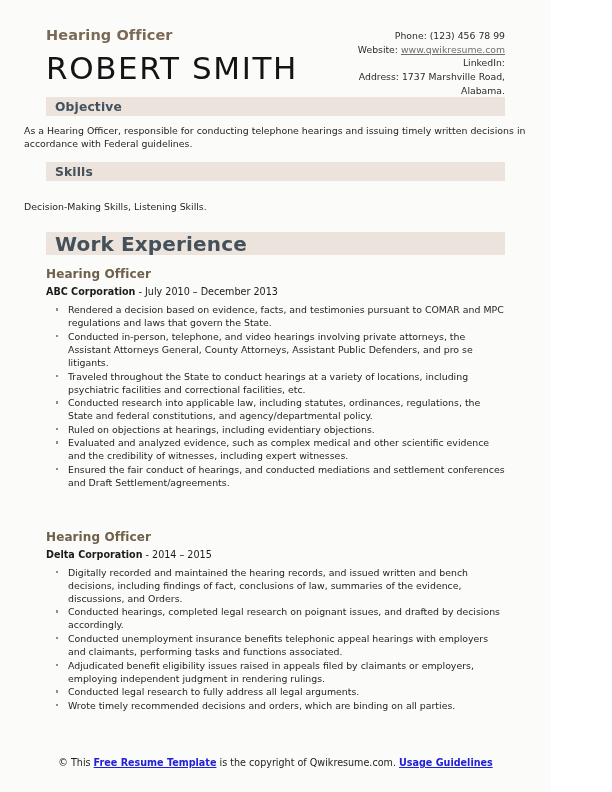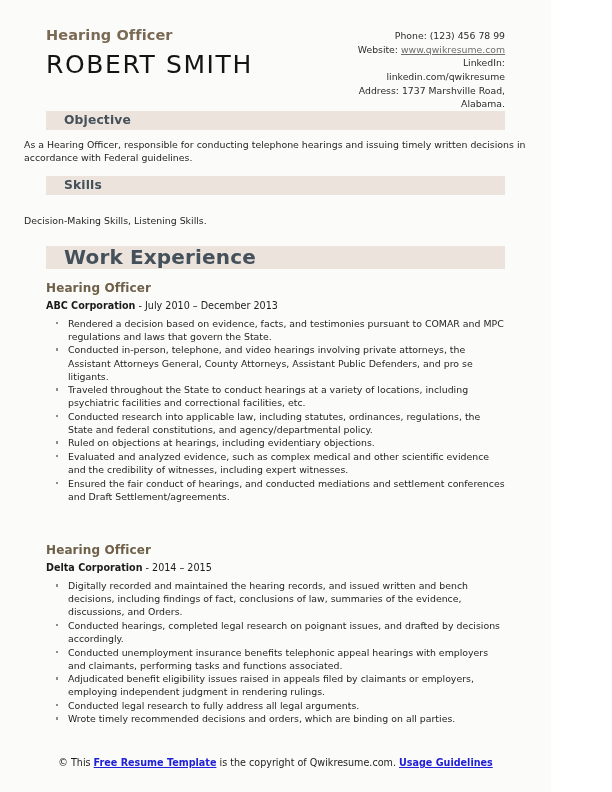--- a/index.html
+++ b/index.html
@@ -34,21 +34,21 @@
   .header-left { padding-top: 2px; }
   .job-role {
     font-size: 14.5px;
     font-weight: bold;
     color: #7a6a55;
     letter-spacing: 0.1px;
     line-height: 1.1;
     margin: 0 0 8px 0;
   }
   .full-name {
-    font-size: 25px;
+    font-size: 31px;
     font-weight: normal;
     color: #141414;
     letter-spacing: 1.6px;
     line-height: 1.05;
     margin: 0;
   }
   .header-right {
     text-align: right;
     font-size: 9.3px;
     line-height: 1.47;
@@ -62,21 +62,21 @@
     text-decoration: underline;
   }
 
   
   .section-bar {
     margin: 0 46px;
     background: #ece3dc;
     height: 19px;
     display: flex;
     align-items: center;
-    padding-left: 18px;
+    padding-left: 9px;
     box-sizing: border-box;
   }
   .section-bar.large { height: 23px; }
   .section-title {
     font-size: 12.3px;
     font-weight: bold;
     color: #44505a;
     letter-spacing: 0.15px;
   }
   .section-bar.large .section-title { font-size: 20px; }
@@ -160,21 +160,20 @@
 
   <div class="header">
     <div class="header-left">
       <div class="job-role">Hearing Officer</div>
       <div class="full-name">ROBERT SMITH</div>
     </div>
     <div class="header-right">
       <div class="contact-line">Phone: (123) 456 78 99</div>
       <div class="contact-line"><span>Website:</span> <a class="contact-link" href="#">www.qwikresume.com</a></div>
       <div class="contact-line">LinkedIn:</div>
-      <div class="contact-line">linkedin.com/qwikresume</div>
       <div class="contact-line">Address: 1737 Marshville Road,</div>
       <div class="contact-line">Alabama.</div>
     </div>
   </div>
 
   <div class="section-bar">
     <span class="section-title">Objective</span>
   </div>
   <div class="section-body objective-text">As a Hearing Officer,  responsible for conducting telephone hearings and issuing timely written decisions in accordance with Federal guidelines.</div>
 

